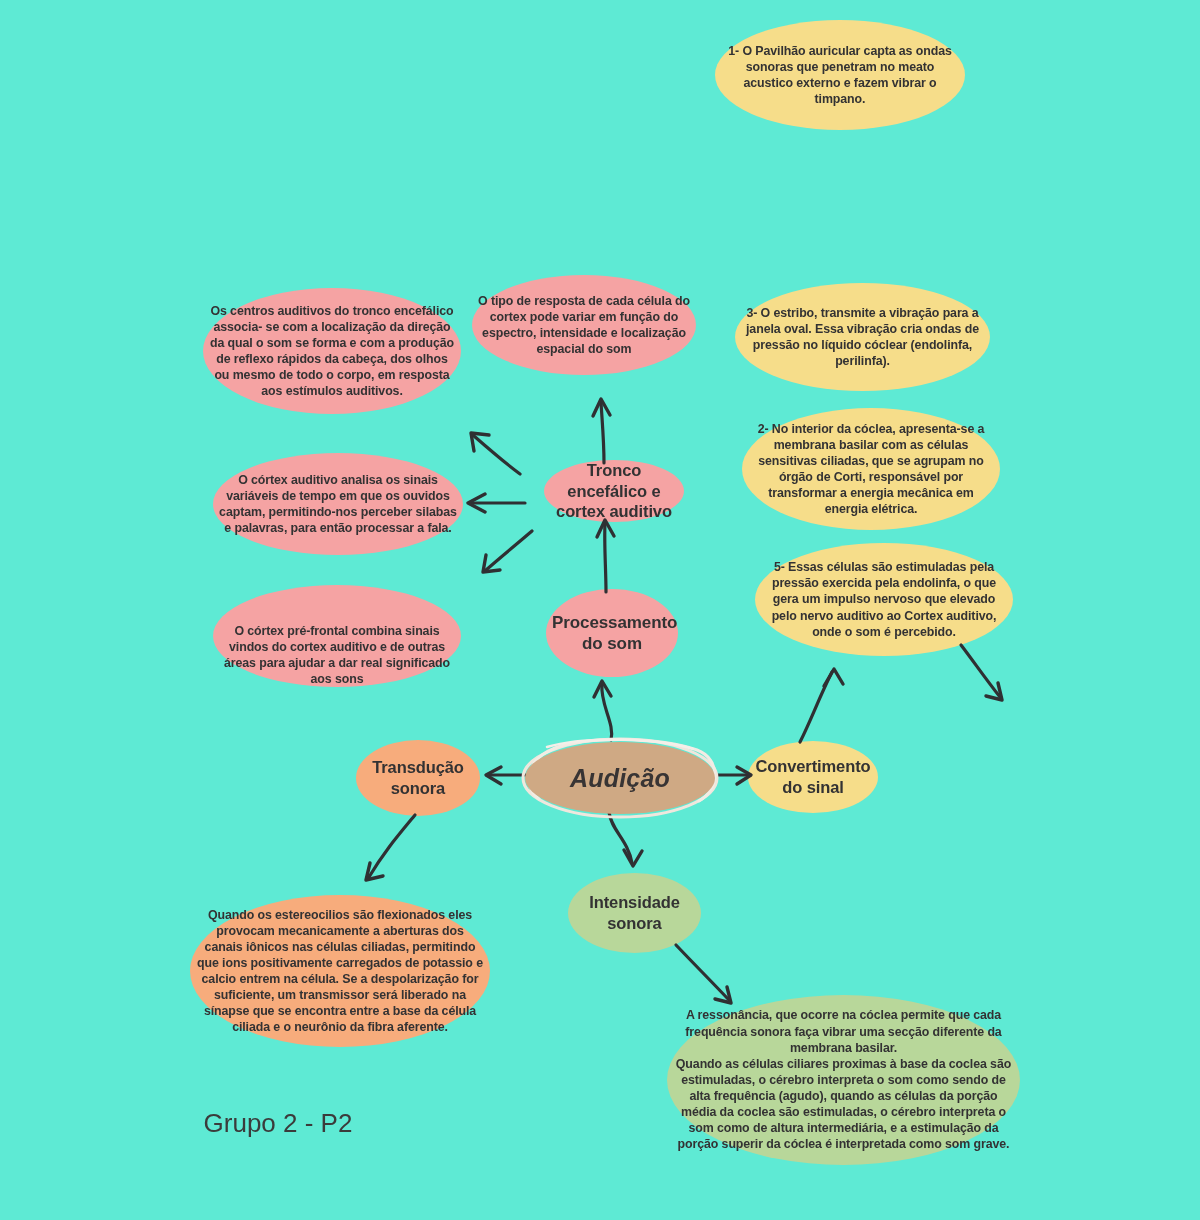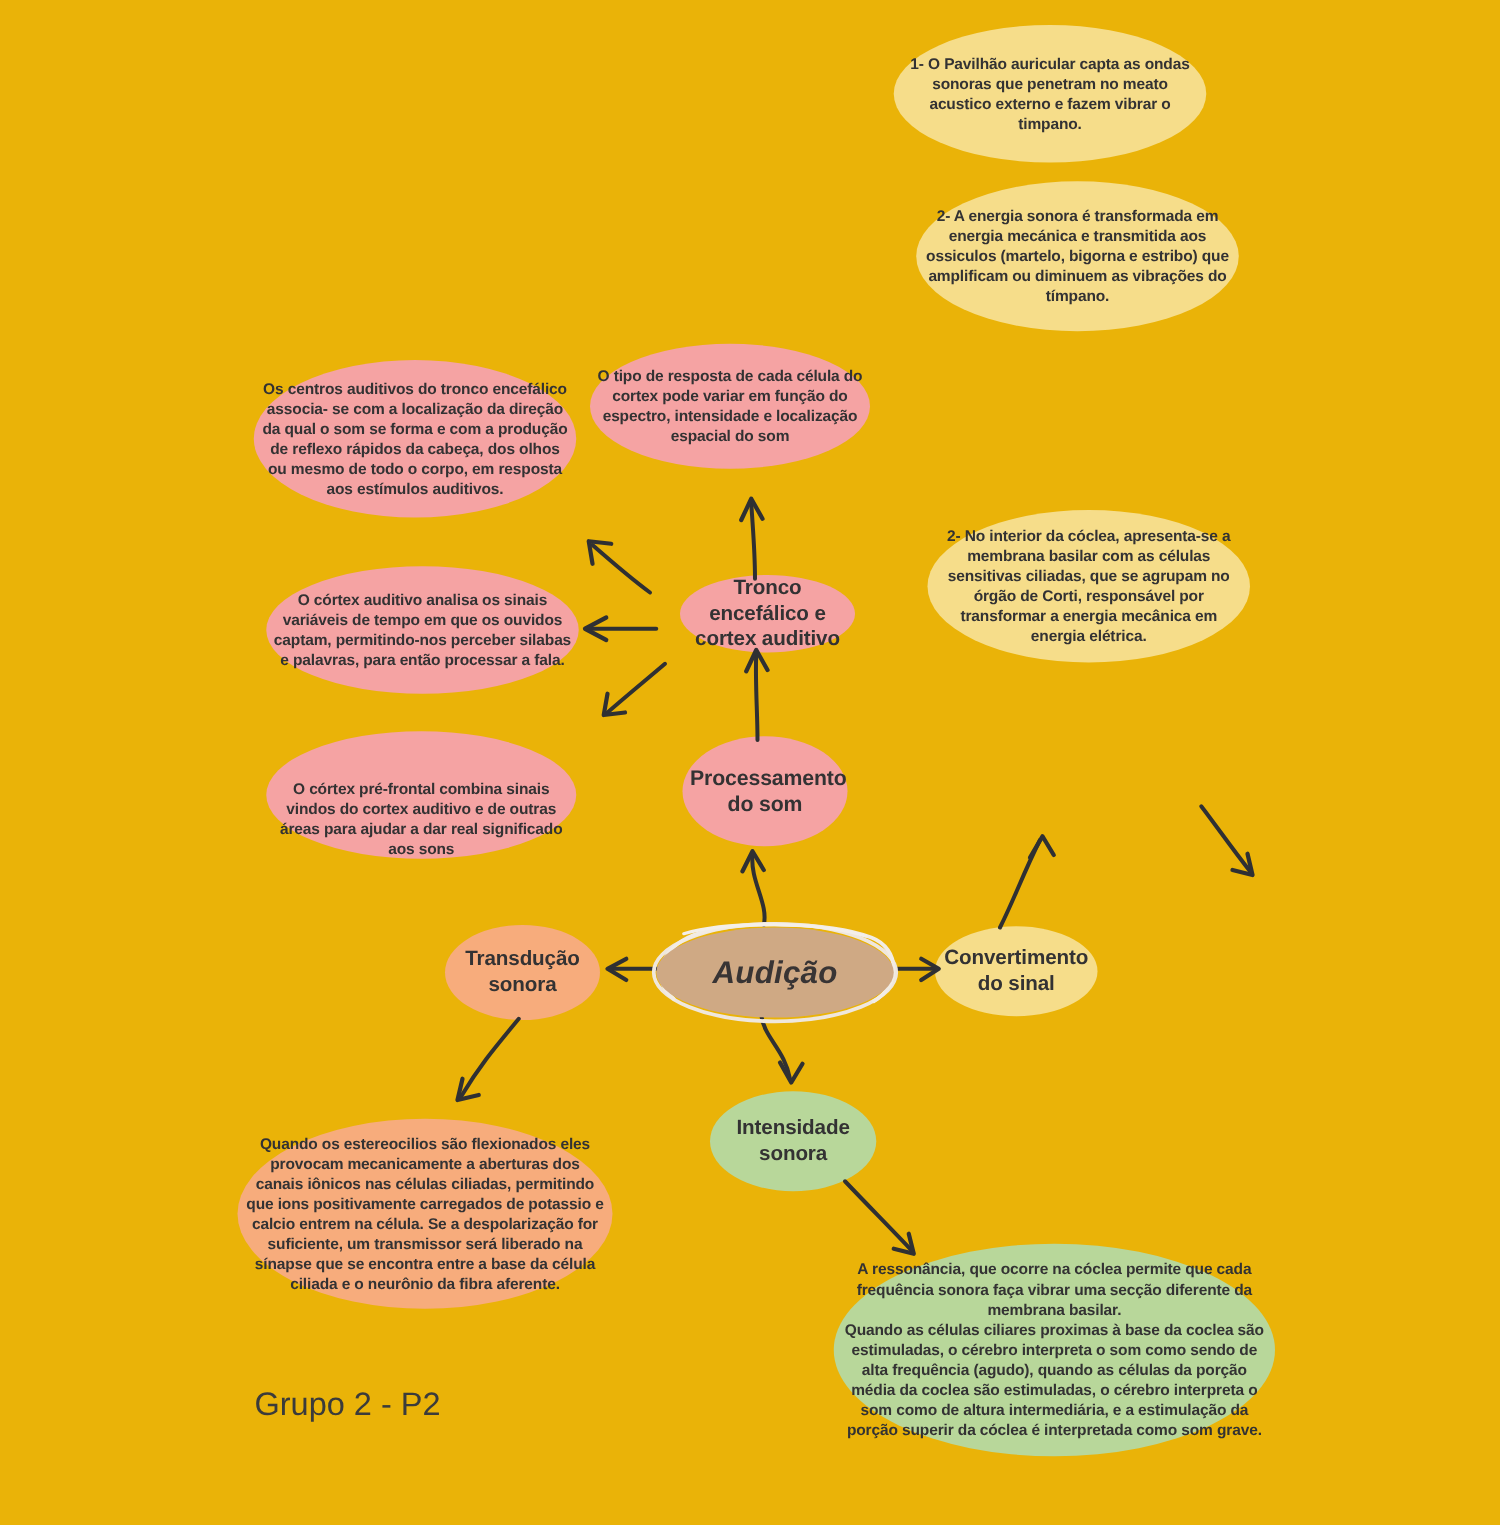--- a/index.html
+++ b/index.html
@@ -8,21 +8,21 @@
     padding: 0;
     background: #eef4f5;
   }
   body {
     font-family: "Liberation Sans", sans-serif;
   }
   #canvas {
     position: relative;
     width: 1200px;
     height: 1220px;
-    background: #eab308;
+    background: #5eead4;
     overflow: hidden;
   }
   
   .node {
     position: absolute;
     display: flex;
     align-items: center;
     justify-content: center;
     text-align: center;
     box-sizing: border-box;
@@ -166,29 +166,32 @@
     <path class="head" d="M383,876 L366,880 L370,863"></path>
 
     <path d="M676,945 C695,965 710,980 729,1000"></path>
     <path class="head" d="M715,999 L731,1003 L727,987"></path>
   </svg>
 
   <div class="node leaf c-yellow" style="left:715px; top:20px; width:250px; height:110px;">
     <span class="txt">1- O Pavilhão auricular capta as ondas sonoras que penetram no meato acustico externo e fazem vibrar o timpano.</span>
   </div>
 
-  <div class="node leaf c-yellow" style="left:733px; top:145px; width:258px; height:120px;">
-    <span class="txt">2- A energia sonora é transformada em energia mecánica e transmitida aos ossiculos (martelo, bigorna e estribo) que amplificam ou diminuem as vibrações do tímpano.</span>
-  </div>
-
+
+  <div class="node leaf c-yellow" style="left:735px; top:283px; width:255px; height:108px;">
+    <span class="txt">3- O estribo, transmite a vibração para a janela oval. Essa vibração cria ondas de pressão no líquido cóclear (endolinfa, perilinfa).</span>
+  </div>
 
   <div class="node leaf c-yellow" style="left:742px; top:408px; width:258px; height:122px;">
     <span class="txt">2- No interior da cóclea, apresenta-se a membrana basilar com as células sensitivas ciliadas, que se agrupam no órgão de Corti, responsável por transformar a energia mecânica em energia elétrica.</span>
   </div>
 
+  <div class="node leaf c-yellow" style="left:755px; top:543px; width:258px; height:113px;">
+    <span class="txt">5- Essas células são estimuladas pela pressão exercida pela endolinfa, o que gera um impulso nervoso que elevado pelo nervo auditivo ao Cortex auditivo, onde o som é percebido.</span>
+  </div>
 
 
   <div class="node leaf c-pink" style="left:203px; top:288px; width:258px; height:126px;">
     <span class="txt">Os centros auditivos do tronco encefálico associa- se com a localização da direção da qual o som se forma e com a produção de reflexo rápidos da cabeça, dos olhos ou mesmo de todo o corpo, em resposta aos estímulos auditivos.</span>
   </div>
 
   <div class="node leaf c-pink" style="left:213px; top:453px; width:250px; height:102px;">
     <span class="txt">O córtex auditivo analisa os sinais variáveis de tempo em que os ouvidos captam, permitindo-nos perceber silabas e palavras, para então processar a fala.</span>
   </div>
 

